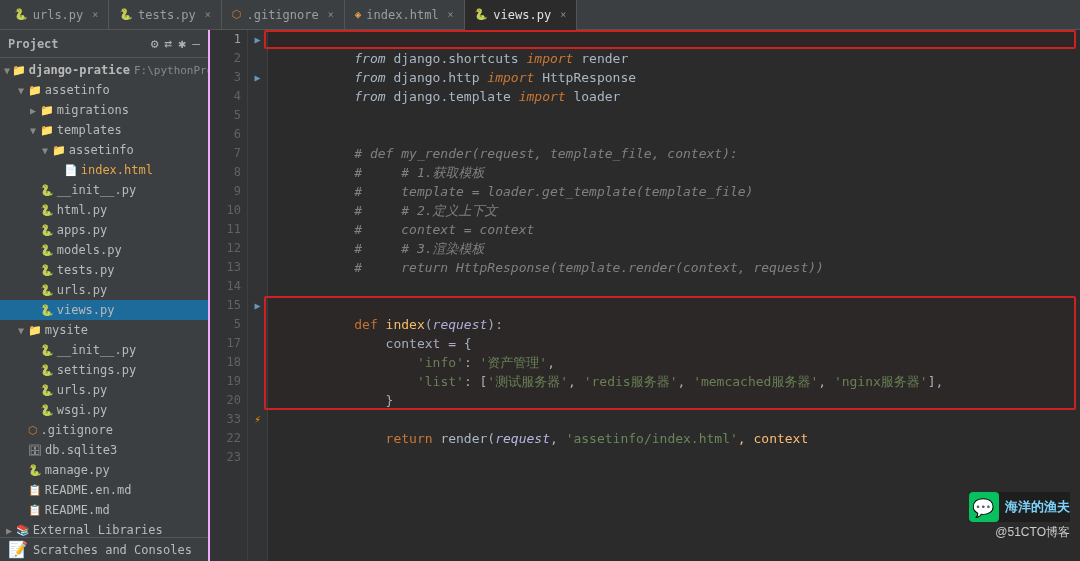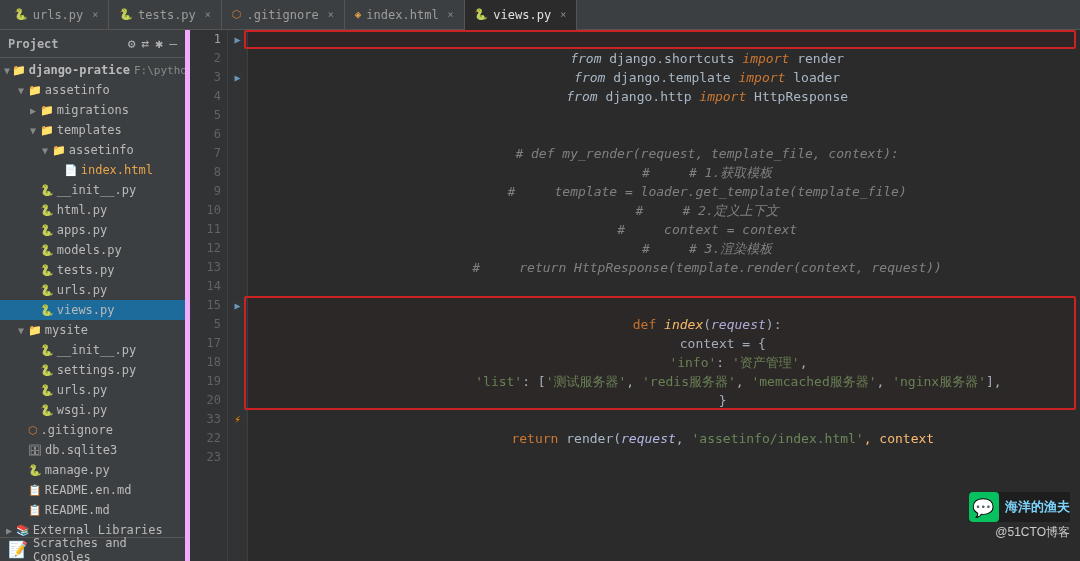--- a/index.html
+++ b/index.html
@@ -50,23 +50,23 @@
 
     
     .main-content {
       display: flex;
       flex: 1;
       overflow: hidden;
     }
 
     
     .sidebar {
-      width: 190px;
+      width: 210px;
       background: #3c3f41;
-      border-right: 5px solid #f0abfc;
+      border-right: 2px solid #f0abfc;
       display: flex;
       flex-direction: column;
       flex-shrink: 0;
     }
 
     .sidebar-header {
       display: flex;
       align-items: center;
       justify-content: space-between;
       padding: 4px 8px;
@@ -158,37 +158,36 @@
       color: #606366;
       height: 19px;
       line-height: 19px;
     }
     .line-num.active-line { color: #a0a0a0; }
 
     .code-content {
       flex: 1;
       padding-left: 8px;
       position: relative;
-      text-align: center;
     }
     .code-line {
       font-size: 13px;
       height: 19px;
       line-height: 19px;
       white-space: pre;
       color: #a9b7c6;
       position: relative;
     }
 
     
     .kw-import { color: #cc7832; font-style: italic; }
     .kw-from { color: #a9b7c6; font-style: italic; }
     .kw-def { color: #cc7832; }
     .kw-return { color: #cc7832; }
-    .fn-name { color: #ffc66d; font-style: italic; }
+    .fn-name { color: #ffc66d; }
     .comment { color: #808080; font-style: italic; }
     .string { color: #6a8759; }
     .param { color: #b5b6e3; font-style: italic; }
 
     
     .watermark {
       position: absolute;
       bottom: 20px;
       right: 10px;
       display: flex;
@@ -485,25 +484,25 @@
 
         <div style="position:absolute;top:0;left:-4px;right:4px;height:19px;border:2px solid #cc2222;border-radius:2px;pointer-events:none;z-index:2;background:rgba(80,0,0,0.1);"></div>
 
         <div style="position:absolute;top:266px;left:-4px;right:4px;height:114px;border:2px solid #cc2222;border-radius:2px;pointer-events:none;z-index:2;background:rgba(80,0,0,0.05);"></div>
 
         <div class="code-line">
           <span class="kw-from">from</span> <span style="color:#a9b7c6;">django.shortcuts</span> <span class="kw-import">import</span> <span style="color:#a9b7c6;">render</span>
         </div>
 
         <div class="code-line">
+          <span class="kw-from">from</span> <span style="color:#a9b7c6;">django.http</span> <span class="kw-import">import</span> <span style="color:#a9b7c6;">HttpResponse</span>
+        </div>
+
+        <div class="code-line">
           <span class="kw-from" style="font-style:italic;">from</span> <span style="color:#a9b7c6;">django.template</span> <span class="kw-import">import</span> <span style="color:#a9b7c6;">loader</span>
-        </div>
-
-        <div class="code-line">
-          <span class="kw-from">from</span> <span style="color:#a9b7c6;">django.http</span> <span class="kw-import">import</span> <span style="color:#a9b7c6;">HttpResponse</span>
         </div>
 
         <div class="code-line">&nbsp;</div>
 
         <div class="code-line">&nbsp;</div>
 
         <div class="code-line">
           <span class="comment"># def my_render(request, template_file, context):</span>
         </div>
 

